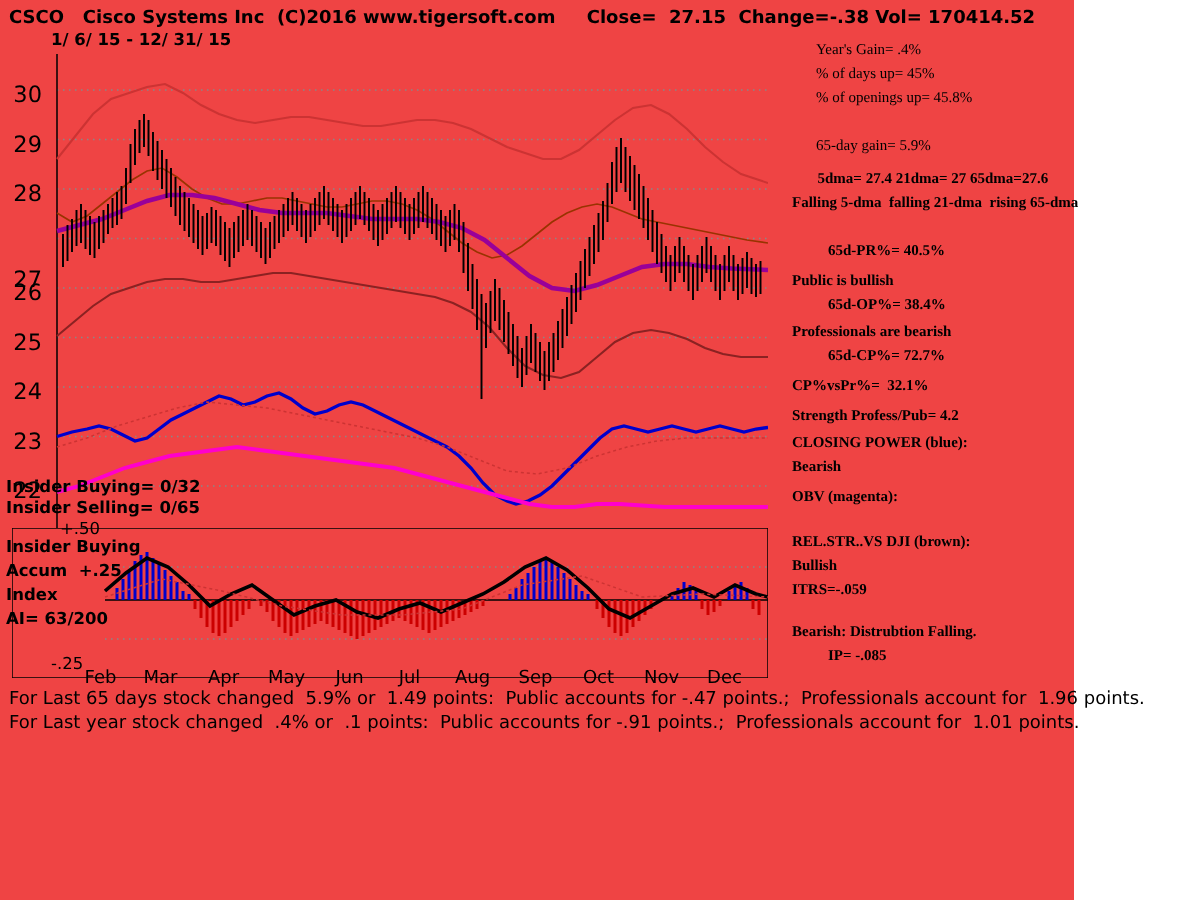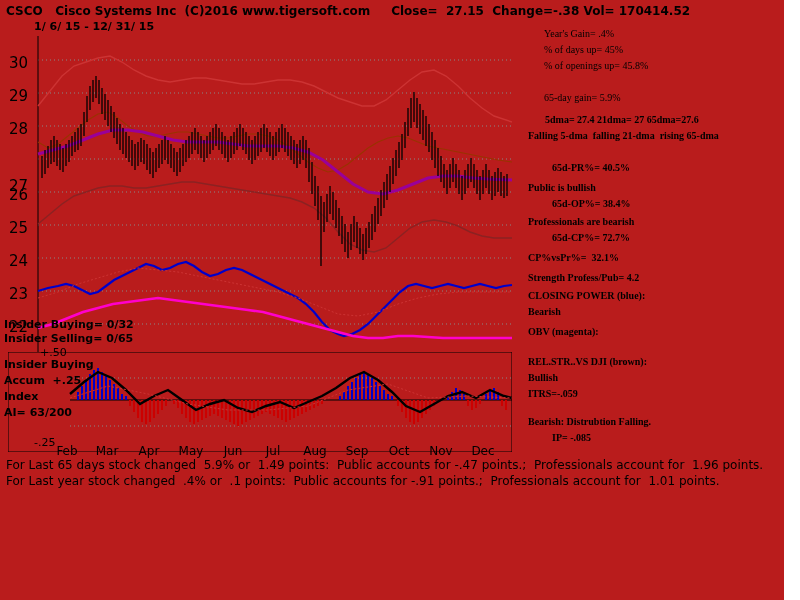--- a/index.html
+++ b/index.html
@@ -8,23 +8,23 @@
     background: #ffffff;
   }
   body {
     width: 800px;
     height: 600px;
     font-family: "DejaVu Sans", sans-serif;
     overflow: hidden;
   }
   #root {
     position: relative;
-    width: 784px;
+    width: 716px;
     height: 600px;
-    background: #b91c1c;
+    background: #ef4444;
   }
   .hdr {
     position: absolute;
     font-family: "DejaVu Sans", sans-serif;
     font-weight: bold;
     font-size: 12px;
     color: #000000;
     white-space: pre;
   }
   #title-line {

